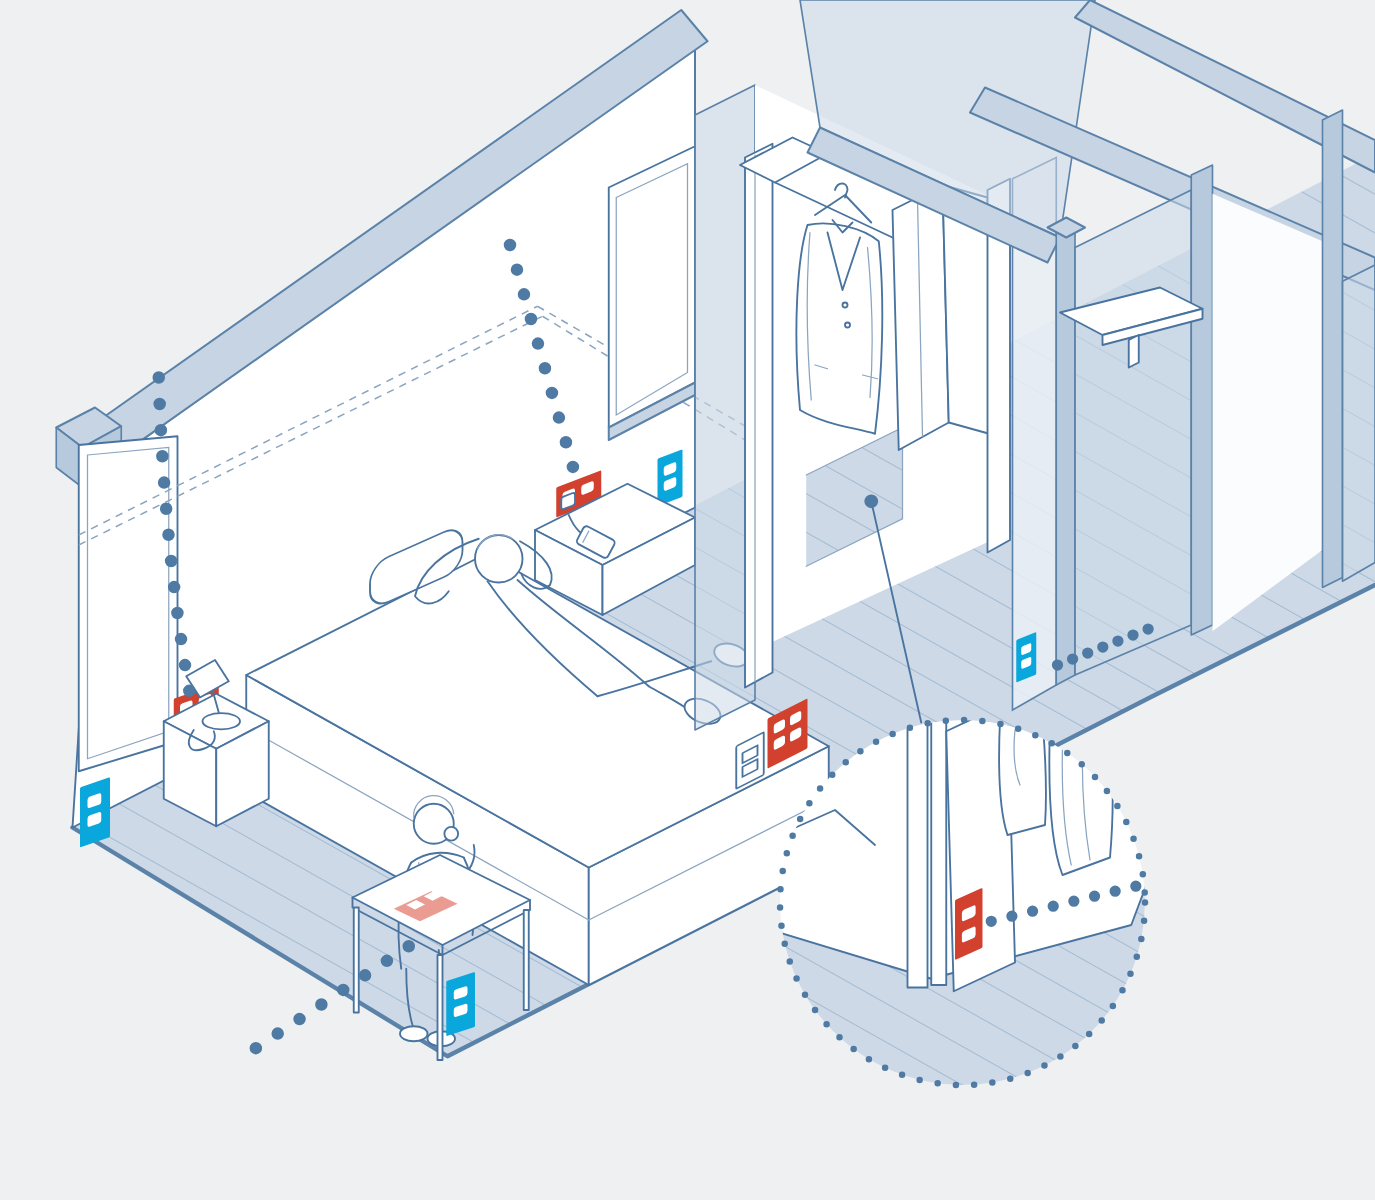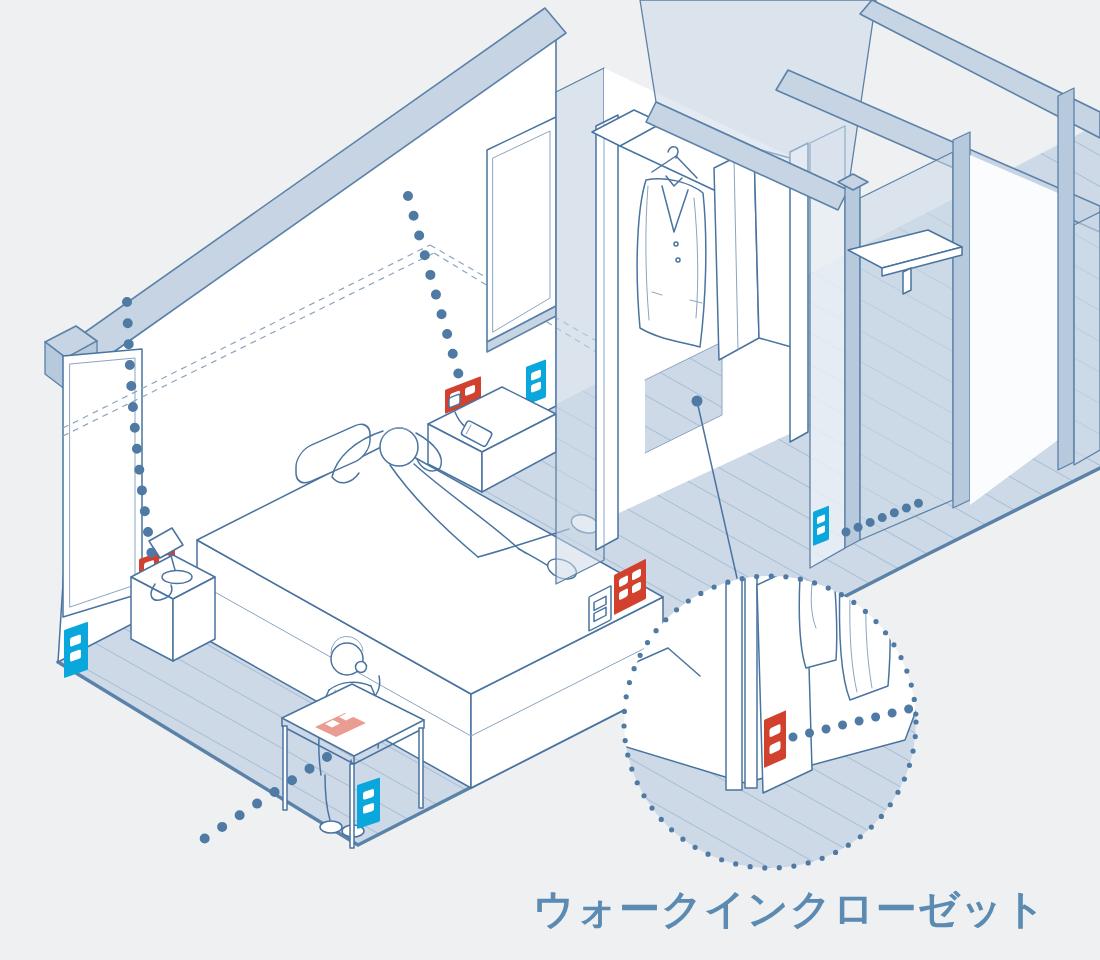--- a/index.html
+++ b/index.html
@@ -311,14 +311,13 @@
         <path class="thin" d="M866,592 C865,636 868,664 872,688"></path>
         <path class="thin" d="M812,584 c-2,20 0,34 4,44"></path>
       </g>
     </g>
     <circle class="dots" stroke-width="5.2" stroke-dasharray="0 14.66" cx="770" cy="722" r="146"></circle>
   </g>
   <path class="dots" stroke-width="9" stroke-dasharray="0 17" d="M793,737 L921,706"></path>
 
 </svg>
 
-<div class="caption">ウォークインクローゼット</div>
 </div>
 
 </body></html>

